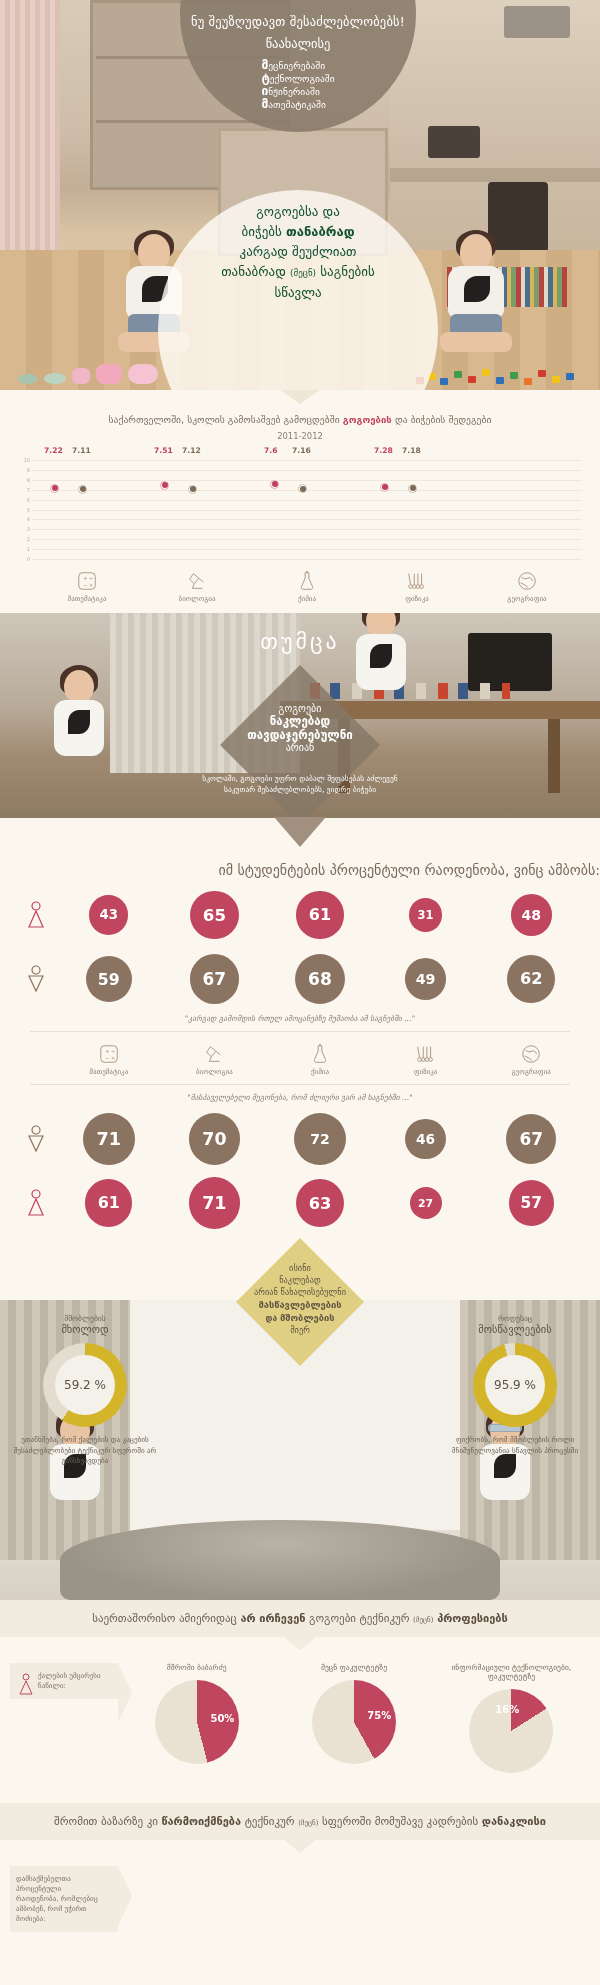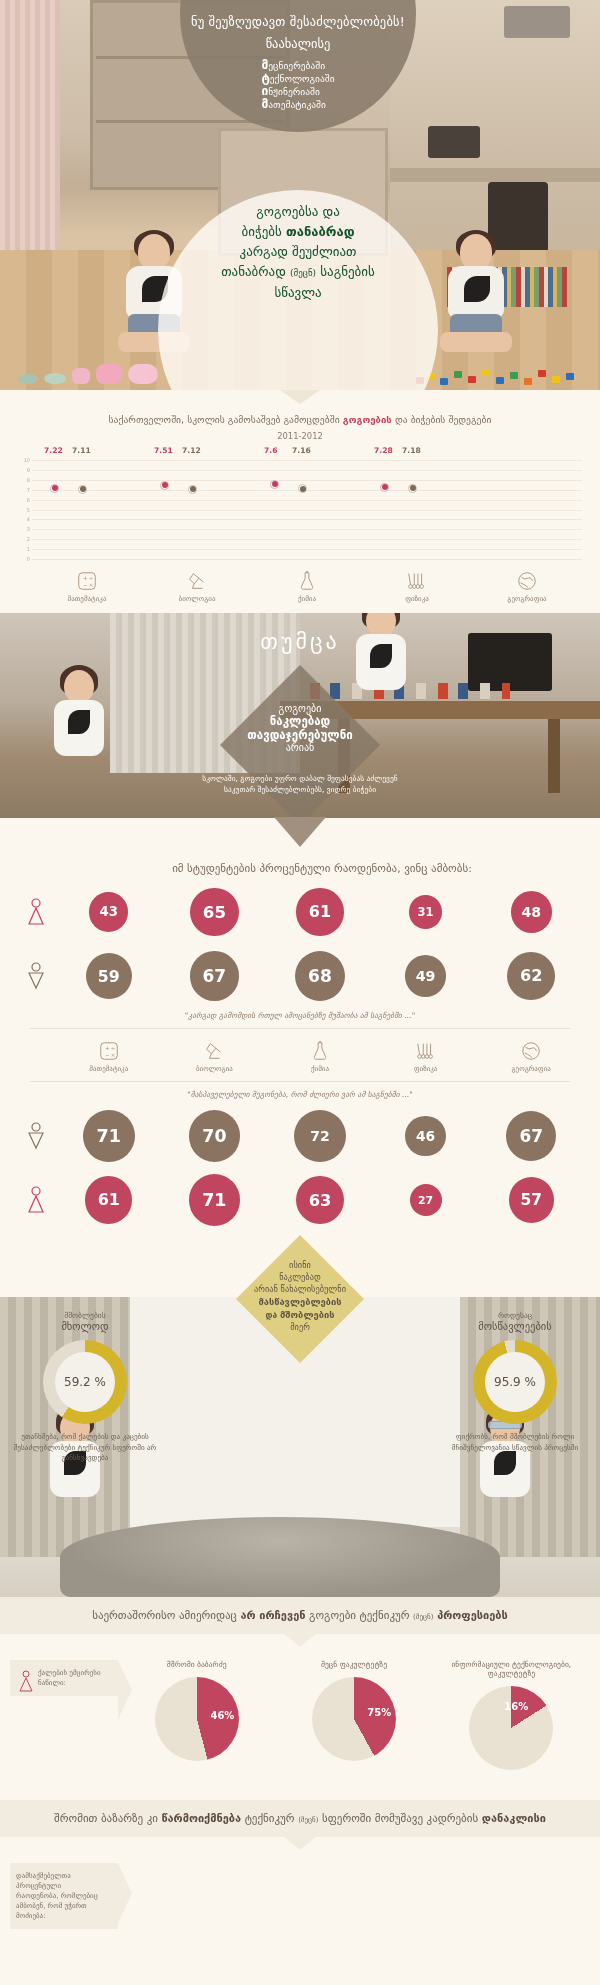--- a/index.html
+++ b/index.html
@@ -177,21 +177,21 @@
     position:absolute; left:50%; top:160px; transform:translateX(-50%);
     width:200px; text-align:center; color:#fff; font-size:7.5px; line-height:11px;
     z-index:3;
   }
 
   
   .sec-bubbles { background:#fbf7ef; padding:6px 0 0; position:relative; }
   .tri-down { position:absolute; left:50%; top:-1px; transform:translateX(-50%);
     width:0;height:0;border-left:26px solid transparent;border-right:26px solid transparent;
     border-top:30px solid #a1907f; }
-  .bub-intro { text-align:center; font-size:11px; color:#7a6a5c; padding-top:38px;margin-left:44px; }
+  .bub-intro { text-align:right; font-size:14px; color:#7a6a5c; padding-top:38px;margin-left:44px; }
 
   .bub-row { display:flex; align-items:center; margin:10px 16px 0 16px; }
   .bub-icon { width:40px; display:flex; justify-content:center; }
   .bub-cells { flex:1; display:flex; }
   .bub-cell { flex:1; display:flex; justify-content:center; align-items:center; height:54px; }
   .bubble { border-radius:50%; color:#fff; display:flex; align-items:center; justify-content:center;
     font-weight:700; }
   .bubble.red { background:#c0455f; }
   .bubble.brown { background:#8a7361; }
 
@@ -748,33 +748,33 @@
             <circle cx="8" cy="4" r="3" fill="none" stroke="#c0455f" stroke-width="1"></circle>
             <path d="M8 8 L2 21 L14 21 Z" fill="none" stroke="#c0455f" stroke-width="1"></path>
           </svg>
       </span>
       <div style="padding-left:22px">ქალების უმცირესი ნაწილი:</div>
     </div>
     <div class="pie-cells" id="pies1">
         <div class="pie-cell">
           <div class="pt">მშრომი ბაბარძე</div>
           <div class="pie" style="background: conic-gradient(rgb(192, 69, 95) 0deg, rgb(192, 69, 95) 46%, rgb(233, 226, 211) 46%, rgb(233, 226, 211) 100%);">
-            <div class="pv" style="left: 55.8108px; top: 32.992px;">46%</div>
+            <div class="pv" style="left: 55.8108px; top: 32.992px;">50%</div>
           </div>
         </div>
         <div class="pie-cell">
           <div class="pt">მეცნ ფაკულტეტზე</div>
           <div class="pie" style="background: conic-gradient(rgb(192, 69, 95) 0deg, rgb(192, 69, 95) 42%, rgb(233, 226, 211) 42%, rgb(233, 226, 211) 100%);">
             <div class="pv" style="left: 55.246px; top: 30.0314px;">75%</div>
           </div>
         </div>
         <div class="pie-cell">
           <div class="pt">ინფორმაციული ტექნოლოგიები, ფაკულტეტზე</div>
           <div class="pie" style="background: conic-gradient(rgb(192, 69, 95) 0deg, rgb(192, 69, 95) 16%, rgb(233, 226, 211) 16%, rgb(233, 226, 211) 100%);">
-            <div class="pv" style="left: 35px; top: 14.9686px;">16%</div>
+            <div class="pv" style="left: 26px; top: 14.9686px;">16%</div>
           </div>
         </div>
       </div>
   </div>
 
   <div class="band band-notch" style="margin-top:30px">
     <div class="bt">
       <span>შრომით ბაზარზე კი </span><b>წარმოიქმნება</b><span> ტექნიკურ </span><span style="font-size:7px">(მეცნ)</span><span> სფეროში მომუშავე კადრების </span><b>დანაკლისი</b>
     </div>
   </div>

